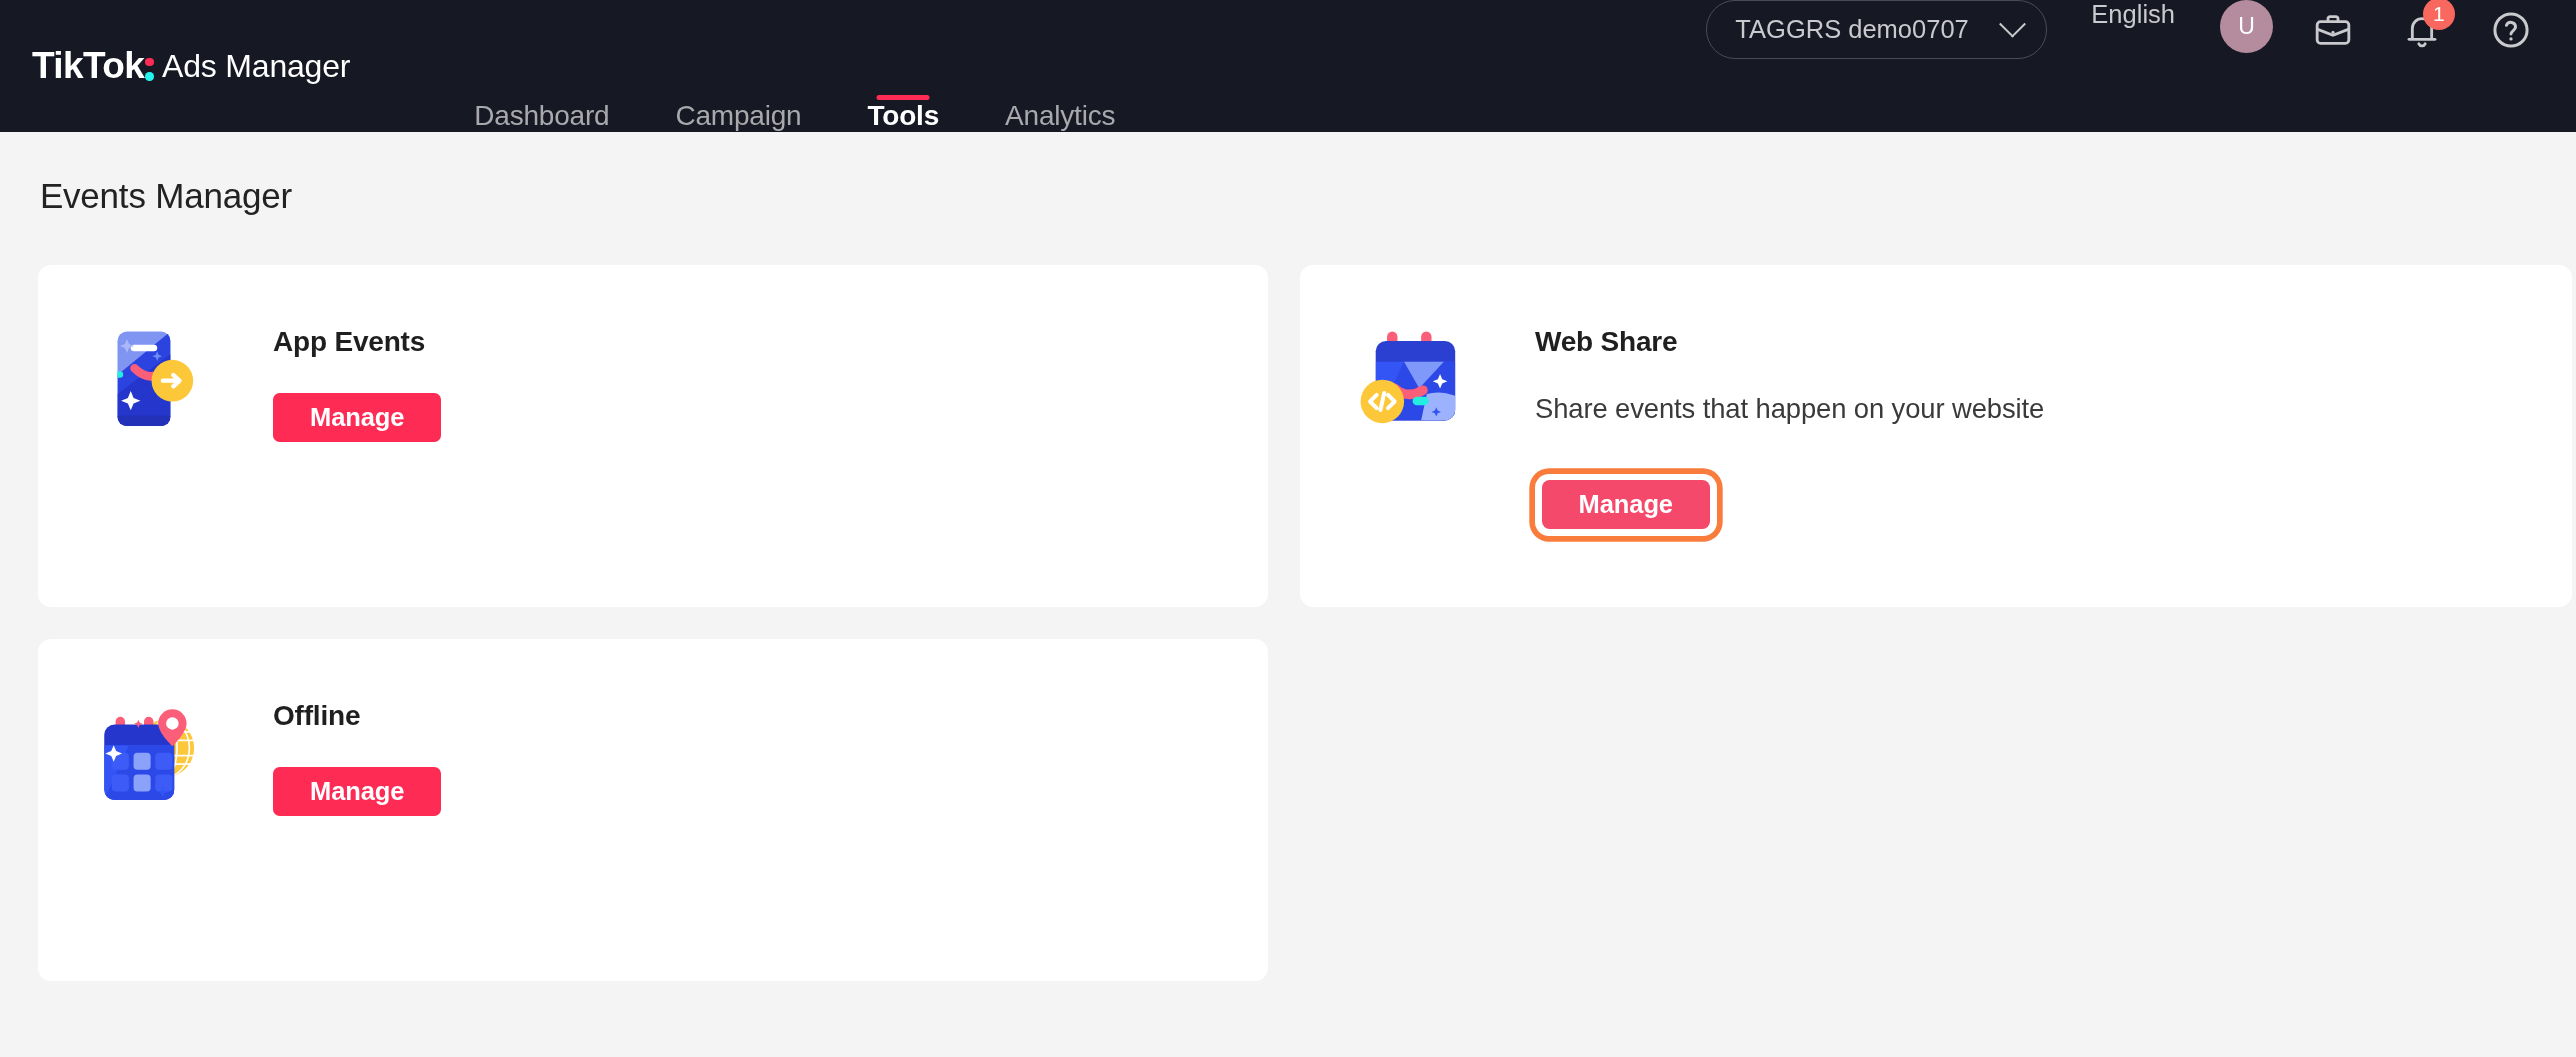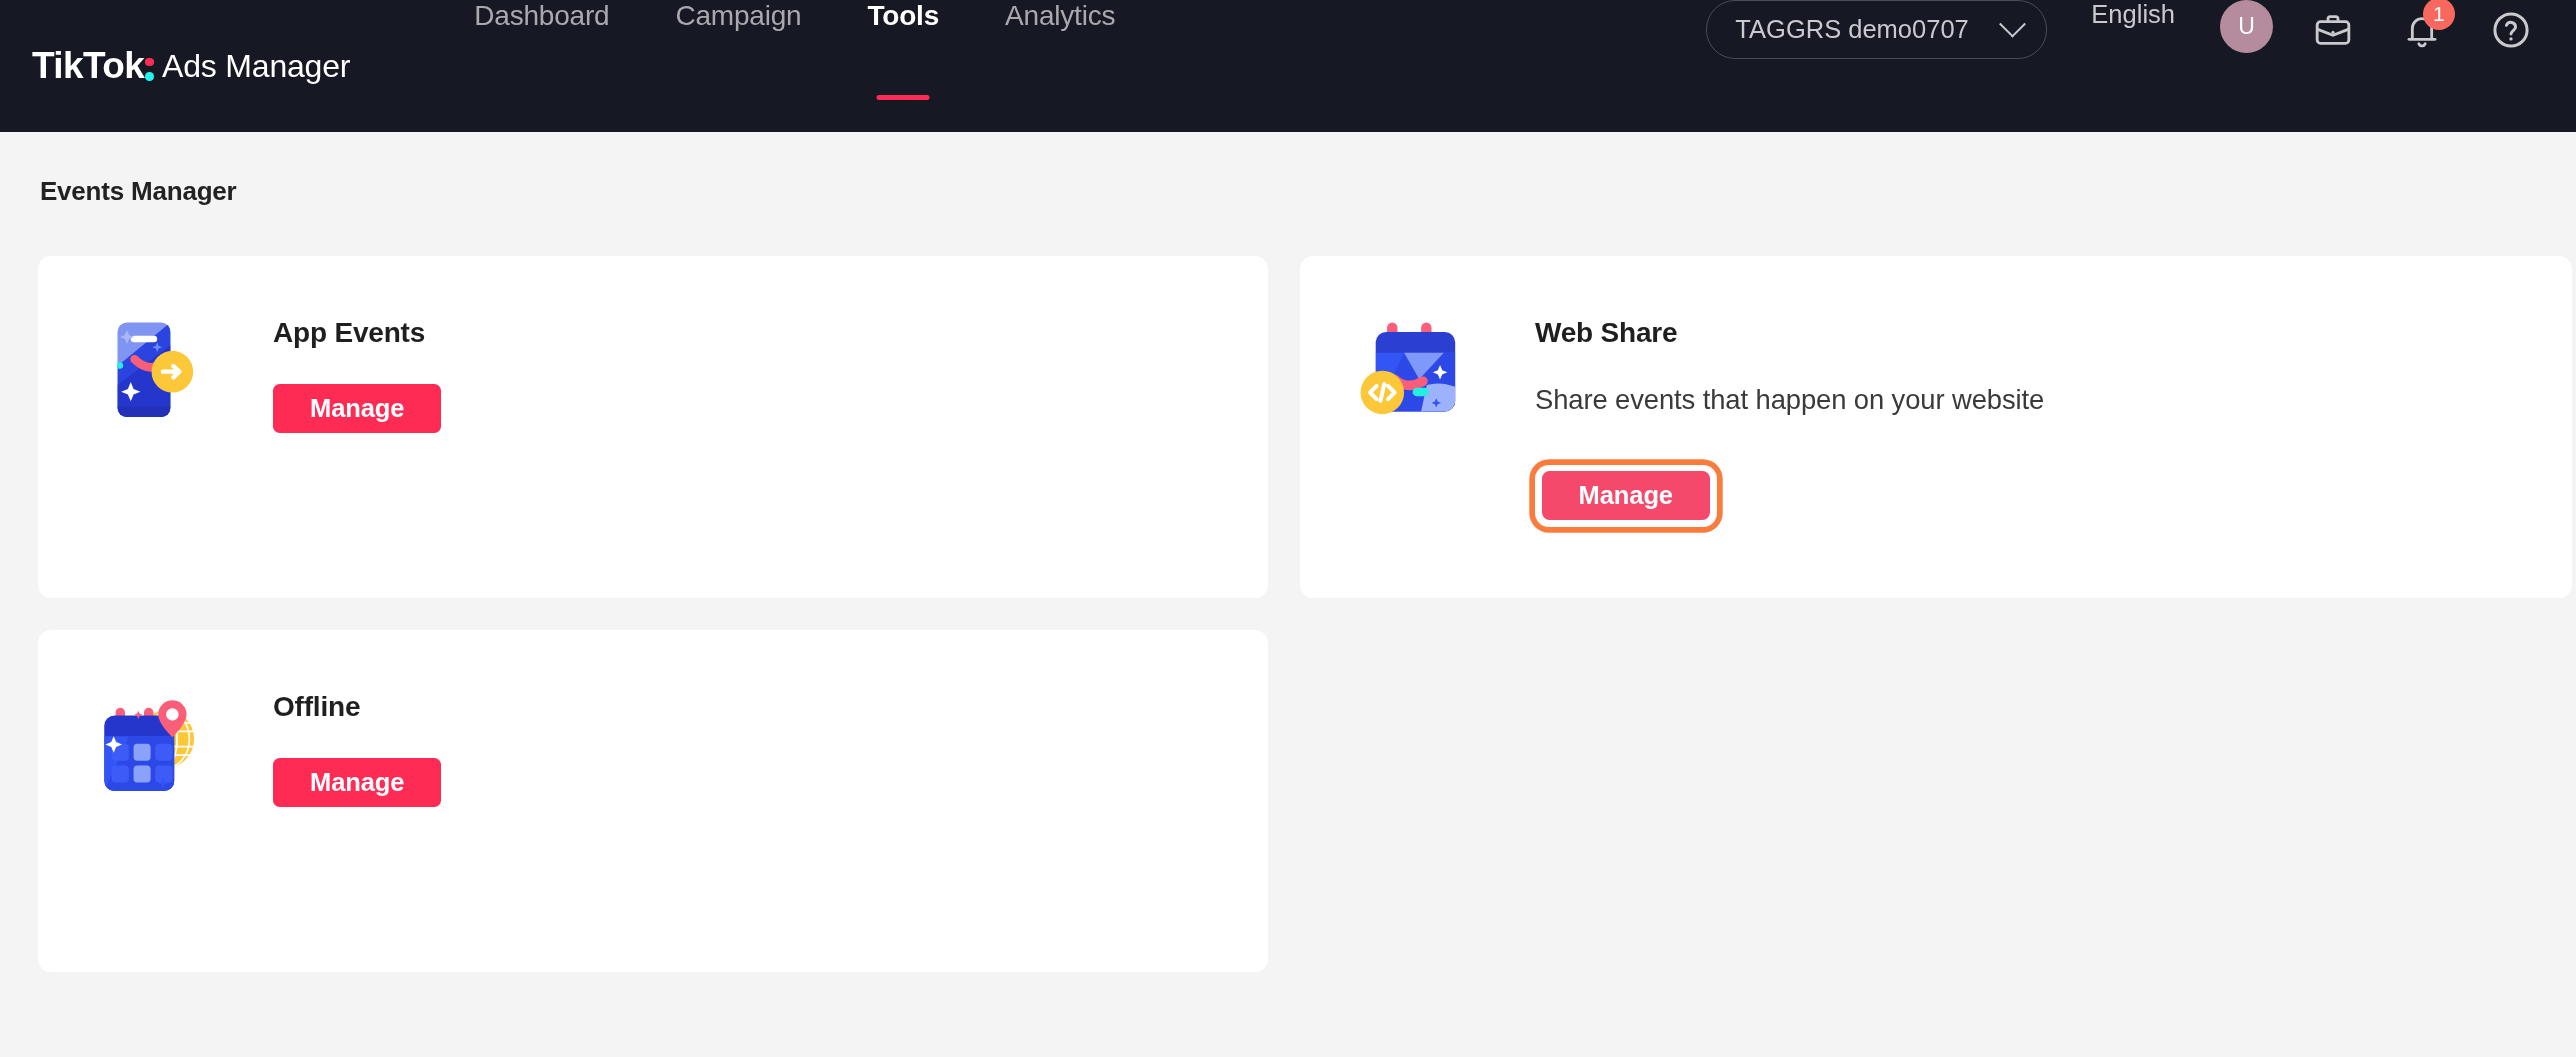--- a/index.html
+++ b/index.html
@@ -66,21 +66,21 @@
   .nav {
     display: flex;
     align-items: center;
     height: 100%;
     gap: 0;
   }
   .nav-item {
     position: relative;
     height: 100%;
     display: flex;
-    align-items: flex-start;
+    align-items: flex-end;
     padding: 0 33px;
     font-size: 28px;
     color: #A8A8AD;
     cursor: pointer;
     letter-spacing: -0.2px;
   }
   .nav-item.active { color: #FFFFFF; font-weight: 700; }
   .nav-item.active::after {
     content: "";
     position: absolute;
@@ -170,24 +170,24 @@
     padding: 0 5.7px;
   }
 
   
   .page {
     padding: 44px 38px 0 38px;
     width: 2576px;
   }
 
   .page-title {
-    font-size: 26px;
+    font-size: 35px;
     color: #222222;
     margin: 0 0 49px 1.9px;
-    font-weight: 700;
+    font-weight: 400;
     letter-spacing: -0.2px;
   }
 
   .grid {
     display: grid;
     grid-template-columns: 1230px 1272px;
     column-gap: 28px;
     row-gap: 26.5px;
     gap: 32px;
   }

